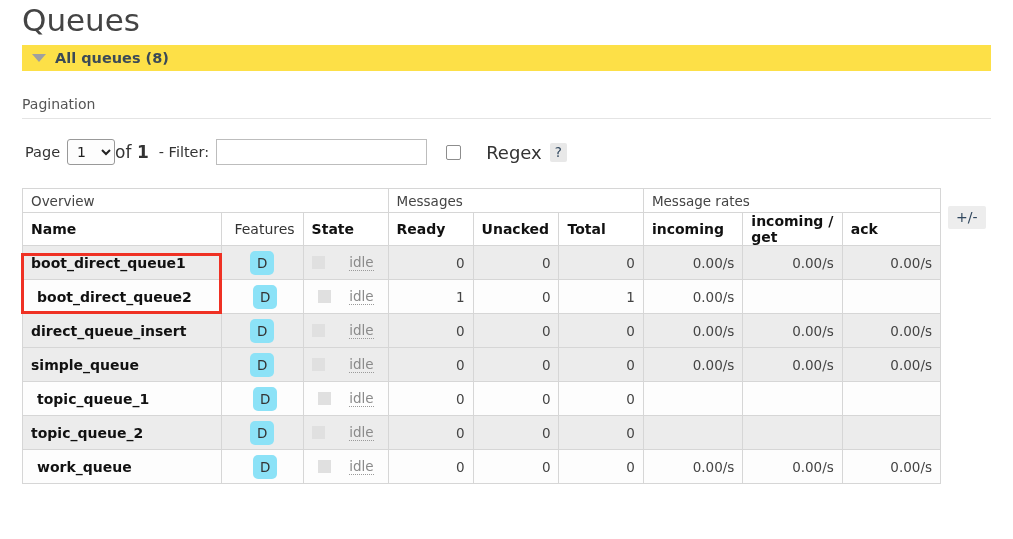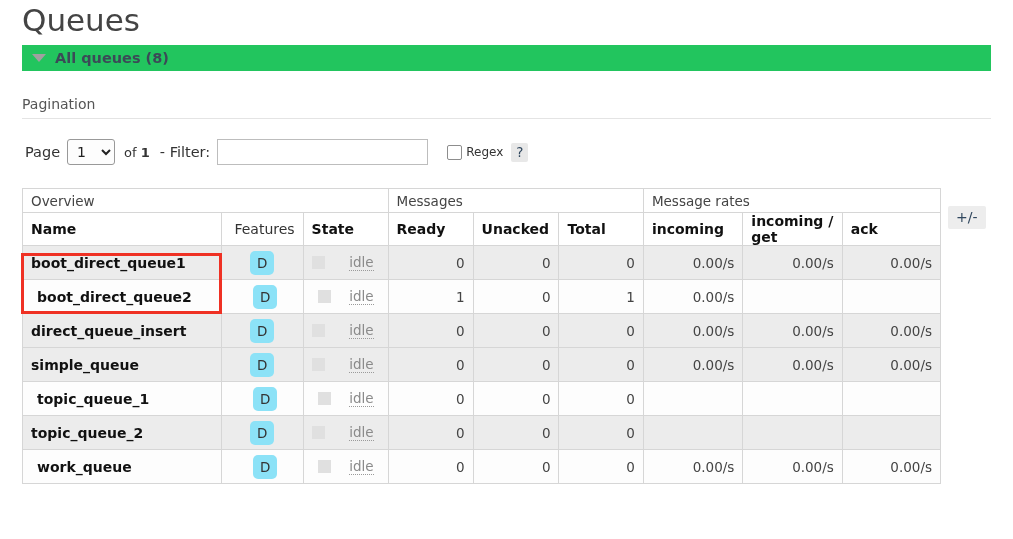--- a/index.html
+++ b/index.html
@@ -18,21 +18,21 @@
     position: absolute; left: 22px; top: 2px;
     font-size: 31px; font-weight: normal;
     color: #444; letter-spacing: 0px;
     font-family: "DejaVu Sans", "Liberation Sans", sans-serif;
   }
 
   
   .section-bar {
     position: absolute; left: 22px; top: 45px;
     width: 969px; height: 26px;
-    background: #22c55e;
+    background: #fde047;
     display: flex; align-items: center;
   }
   .tri {
     width: 0; height: 0; margin-left: 10px; margin-right: 9px;
     border-left: 7px solid transparent;
     border-right: 7px solid transparent;
     border-top: 8px solid #a0a0a0;
   }
   .section-label {
     font-size: 14.5px; font-weight: bold; color: #3b4a57;
@@ -54,39 +54,39 @@
   }
   .pag-row .lbl { margin-right: 7px; }
   .page-select {
     font-family: "DejaVu Sans", "Liberation Sans", sans-serif;
     font-size: 14px; color: #222;
     height: 26px; width: 48px;
     padding: 1px 2px 1px 5px;
     border: 1px solid #999; border-radius: 3px;
     background: #fdfdfd;
   }
-  .of-text { margin-left: 9px; font-size: 13px; }
+  .of-text { font-size: 17px; }
   .of-text b { font-weight: bold; }
   .dash-filter { margin-left: 10px; font-size: 14.5px; }
   .filter-input {
     margin-left: 7px;
     width: 211px; height: 26px;
     border: 1px solid #bdbdbd;
     background: #fff;
     font-family: "DejaVu Sans", "Liberation Sans", sans-serif;
     font-size: 14px; padding: 2px 5px;
     border-radius: 0;
   }
   .regex-box {
     margin-left: 19px;
     width: 15px; height: 15px;
     border: 1px solid #8d8d8d; border-radius: 2px;
     background: #fff; display: inline-block;
   }
-  .regex-label { margin-left: 4px; font-size: 12px; color: #333; }
+  .regex-label { margin-left: 25px; font-size: 18px; color: #333; }
   .help-q {
     margin-left: 8px;
     display: inline-block;
     background: #e8e8e8; color: #30475e;
     font-size: 13.5px;
     padding: 1px 5px 2px 5px;
     border-radius: 2px;
     cursor: pointer;
   }
 

